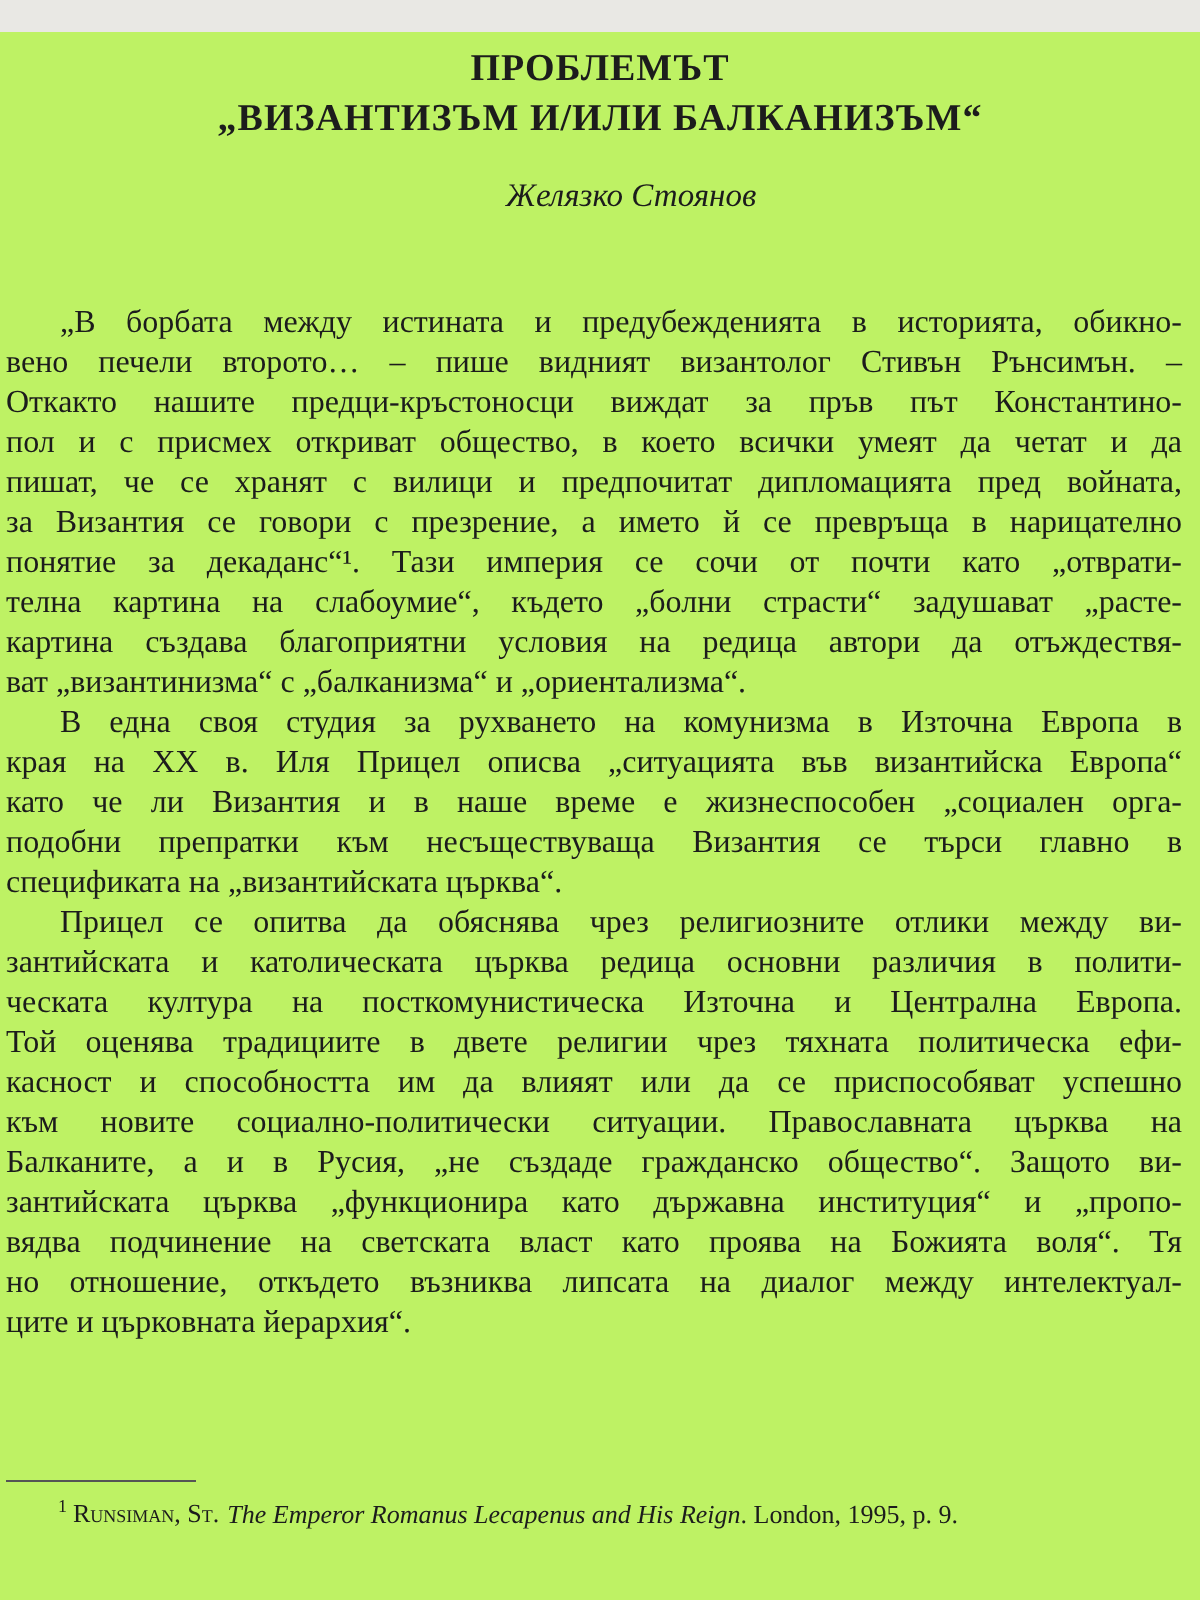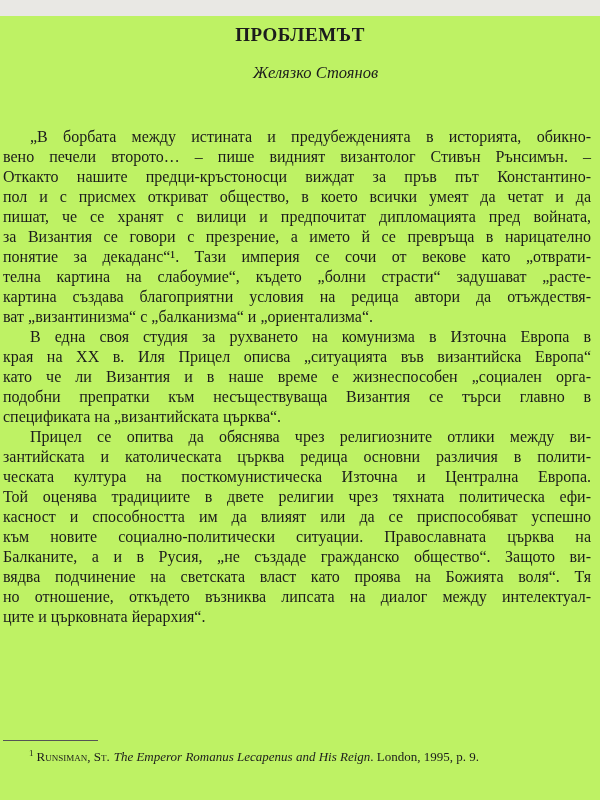--- a/index.html
+++ b/index.html
@@ -59,52 +59,54 @@
   .sc { font-variant: small-caps; margin-right: 4px; }
   .it { font-style: italic; }
 </style>
 </head>
 <body>
 
 <div class="page">
 
   <div class="heading">
     <div>ПРОБЛЕМЪТ</div>
+    <div>„ВИЗАНТИЗЪМ И/ИЛИ БАЛКАНИЗЪМ“</div>
   </div>
 
   <div class="author">Желязко Стоянов</div>
 
   <div class="body-text">
       <div class="paragraph">
         <div class="line first">„В борбата между истината и предубежденията в историята, обикно-</div>
         <div class="line">вено печели второто… – пише видният византолог Стивън Рънсимън. –</div>
         <div class="line">Откакто нашите предци-кръстоносци виждат за пръв път Константино-</div>
         <div class="line">пол и с присмех откриват общество, в което всички умеят да четат и да</div>
         <div class="line">пишат, че се хранят с вилици и предпочитат дипломацията пред войната,</div>
         <div class="line">за Византия се говори с презрение, а името й се превръща в нарицателно</div>
-        <div class="line">понятие за декаданс“¹. Тази империя се сочи от векове като „отврати-</div>
+        <div class="line">понятие за декаданс“¹. Тази империя се сочи от почти като „отврати-</div>
         <div class="line">телна картина на слабоумие“, където „болни страсти“ задушават „расте-</div>
         <div class="line">картина създава благоприятни условия на редица автори да отъждествя-</div>
         <div class="line last">ват „византинизма“ с „балканизма“ и „ориентализма“.</div>
       </div>
       <div class="paragraph">
         <div class="line first">В една своя студия за рухването на комунизма в Източна Европа в</div>
         <div class="line">края на ХХ в. Иля Прицел описва „ситуацията във византийска Европа“</div>
         <div class="line">като че ли Византия и в наше време е жизнеспособен „социален орга-</div>
         <div class="line">подобни препратки към несъществуваща Византия се търси главно в</div>
         <div class="line last">спецификата на „византийската църква“.</div>
       </div>
       <div class="paragraph">
         <div class="line first">Прицел се опитва да обяснява чрез религиозните отлики между ви-</div>
         <div class="line">зантийската и католическата църква редица основни различия в полити-</div>
         <div class="line">ческата култура на посткомунистическа Източна и Централна Европа.</div>
         <div class="line">Той оценява традициите в двете религии чрез тяхната политическа ефи-</div>
         <div class="line">касност и способността им да влияят или да се приспособяват успешно</div>
         <div class="line">към новите социално-политически ситуации. Православната църква на</div>
         <div class="line">Балканите, а и в Русия, „не създаде гражданско общество“. Защото ви-</div>
+        <div class="line">зантийската църква „функционира като държавна институция“ и „пропо-</div>
         <div class="line">вядва подчинение на светската власт като проява на Божията воля“. Тя</div>
         <div class="line">но отношение, откъдето възниква липсата на диалог между интелектуал-</div>
         <div class="line last">ците и църковната йерархия“.</div>
       </div>
     </div>
 
   <div class="footnote">
     <div class="rule"></div>
     <div class="fn-text"><sup>1</sup><span class="sc">Runsiman, St.</span><span class="it">The Emperor Romanus Lecapenus and His Reign</span><span>. London, 1995, p. 9.</span></div>
   </div>

